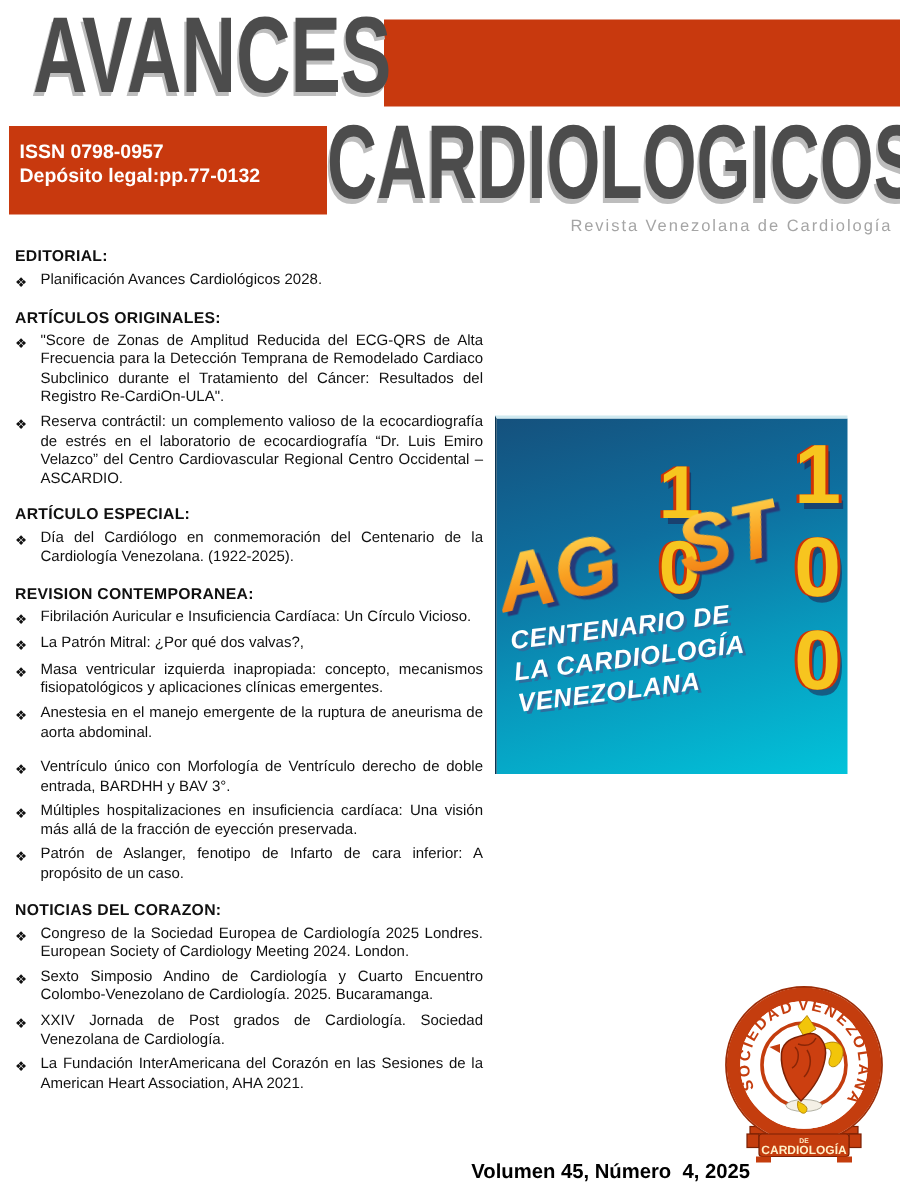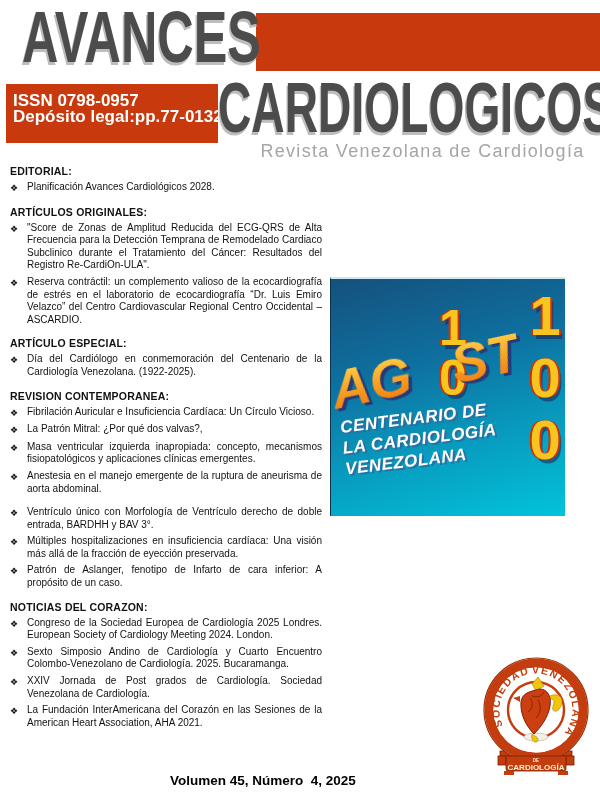--- a/index.html
+++ b/index.html
@@ -19,31 +19,31 @@
     font-size:72px;font-weight:bold;color:var(--title-gray,#4c4c4c);
     transform:scaleX(.70);transform-origin:left top;
     text-shadow:-2px 3px 0 #bdbdbd;white-space:nowrap;
   }
   .red-left-band{
     position:absolute;left:6px;top:84px;width:212px;height:59px;
     background:var(--accent,#c8390e);
   }
   .issn-block{
     position:absolute;left:13px;top:93px;color:#fff;font-weight:bold;
-    font-size:17px;line-height:16px;white-space:nowrap;
+    font-size:13px;line-height:16px;white-space:nowrap;
   }
   .title-cardio{
     position:absolute;left:218px;top:73px;line-height:1;
     font-size:70px;font-weight:bold;color:var(--title-gray,#4c4c4c);
     transform:scaleX(.66);transform-origin:left top;
     text-shadow:-2px 3px 0 #bdbdbd;white-space:nowrap;
   }
   .subtitle{
-    position:absolute;left:250px;top:144px;width:345px;text-align:center;
-    color:var(--subtitle-gray,#a5a5a5);font-size:18px;line-height:14.5px;
+    position:absolute;left:250px;top:144px;width:345px;text-align:right;
+    color:var(--subtitle-gray,#a5a5a5);font-size:11px;line-height:14.5px;
     letter-spacing:1.3px;white-space:nowrap;
   }
   
   .toc{position:absolute;left:10px;top:165px;width:312px;}
   .toc-section{margin:0 0 11px 0;}
   .toc-heading{
     margin:0 0 4px 0;font-size:10.5px;font-weight:bold;
     letter-spacing:.2px;
   }
   .toc-item{display:flex;margin-bottom:4px;font-size:10px;line-height:12.6px;}
@@ -80,21 +80,21 @@
   .month-gap{width:42px;}
   .poster-caption{
     position:absolute;left:8px;top:138px;
     transform:rotate(-7deg);transform-origin:left top;
     color:#fff;font-weight:bold;font-style:italic;
     font-size:17px;line-height:21px;letter-spacing:.5px;white-space:nowrap;
     text-shadow:2px 2px 0 #2e6e9e;
   }
   
   .volume-line{
-    position:absolute;left:170px;top:773px;width:330px;text-align:left;
+    position:absolute;left:170px;top:773px;width:330px;text-align:right;
     font-size:13.5px;font-weight:bold;color:#000;white-space:pre;
   }
   .society-logo{position:absolute;left:480px;top:652px;width:112px;height:128px;}
   .arc-text{font-size:10.5px;font-weight:bold;letter-spacing:1.5px;
     fill:var(--logo-red,#c43d0e);font-family:"Liberation Sans",sans-serif;}
   .base-text{font-weight:bold;fill:#ffefc8;font-family:"Liberation Sans",sans-serif;}
 </style>
 </head>
 <body style="--accent: #c8390e; --title-gray: #4c4c4c; --subtitle-gray: #a5a5a5; --poster-top: #15517d; --poster-bottom: #02c3da; --digit-yellow: #f7c51f; --digit-red: #cd3305; --navy-shadow: #263a78; --logo-red: #c43d0e;">
 

